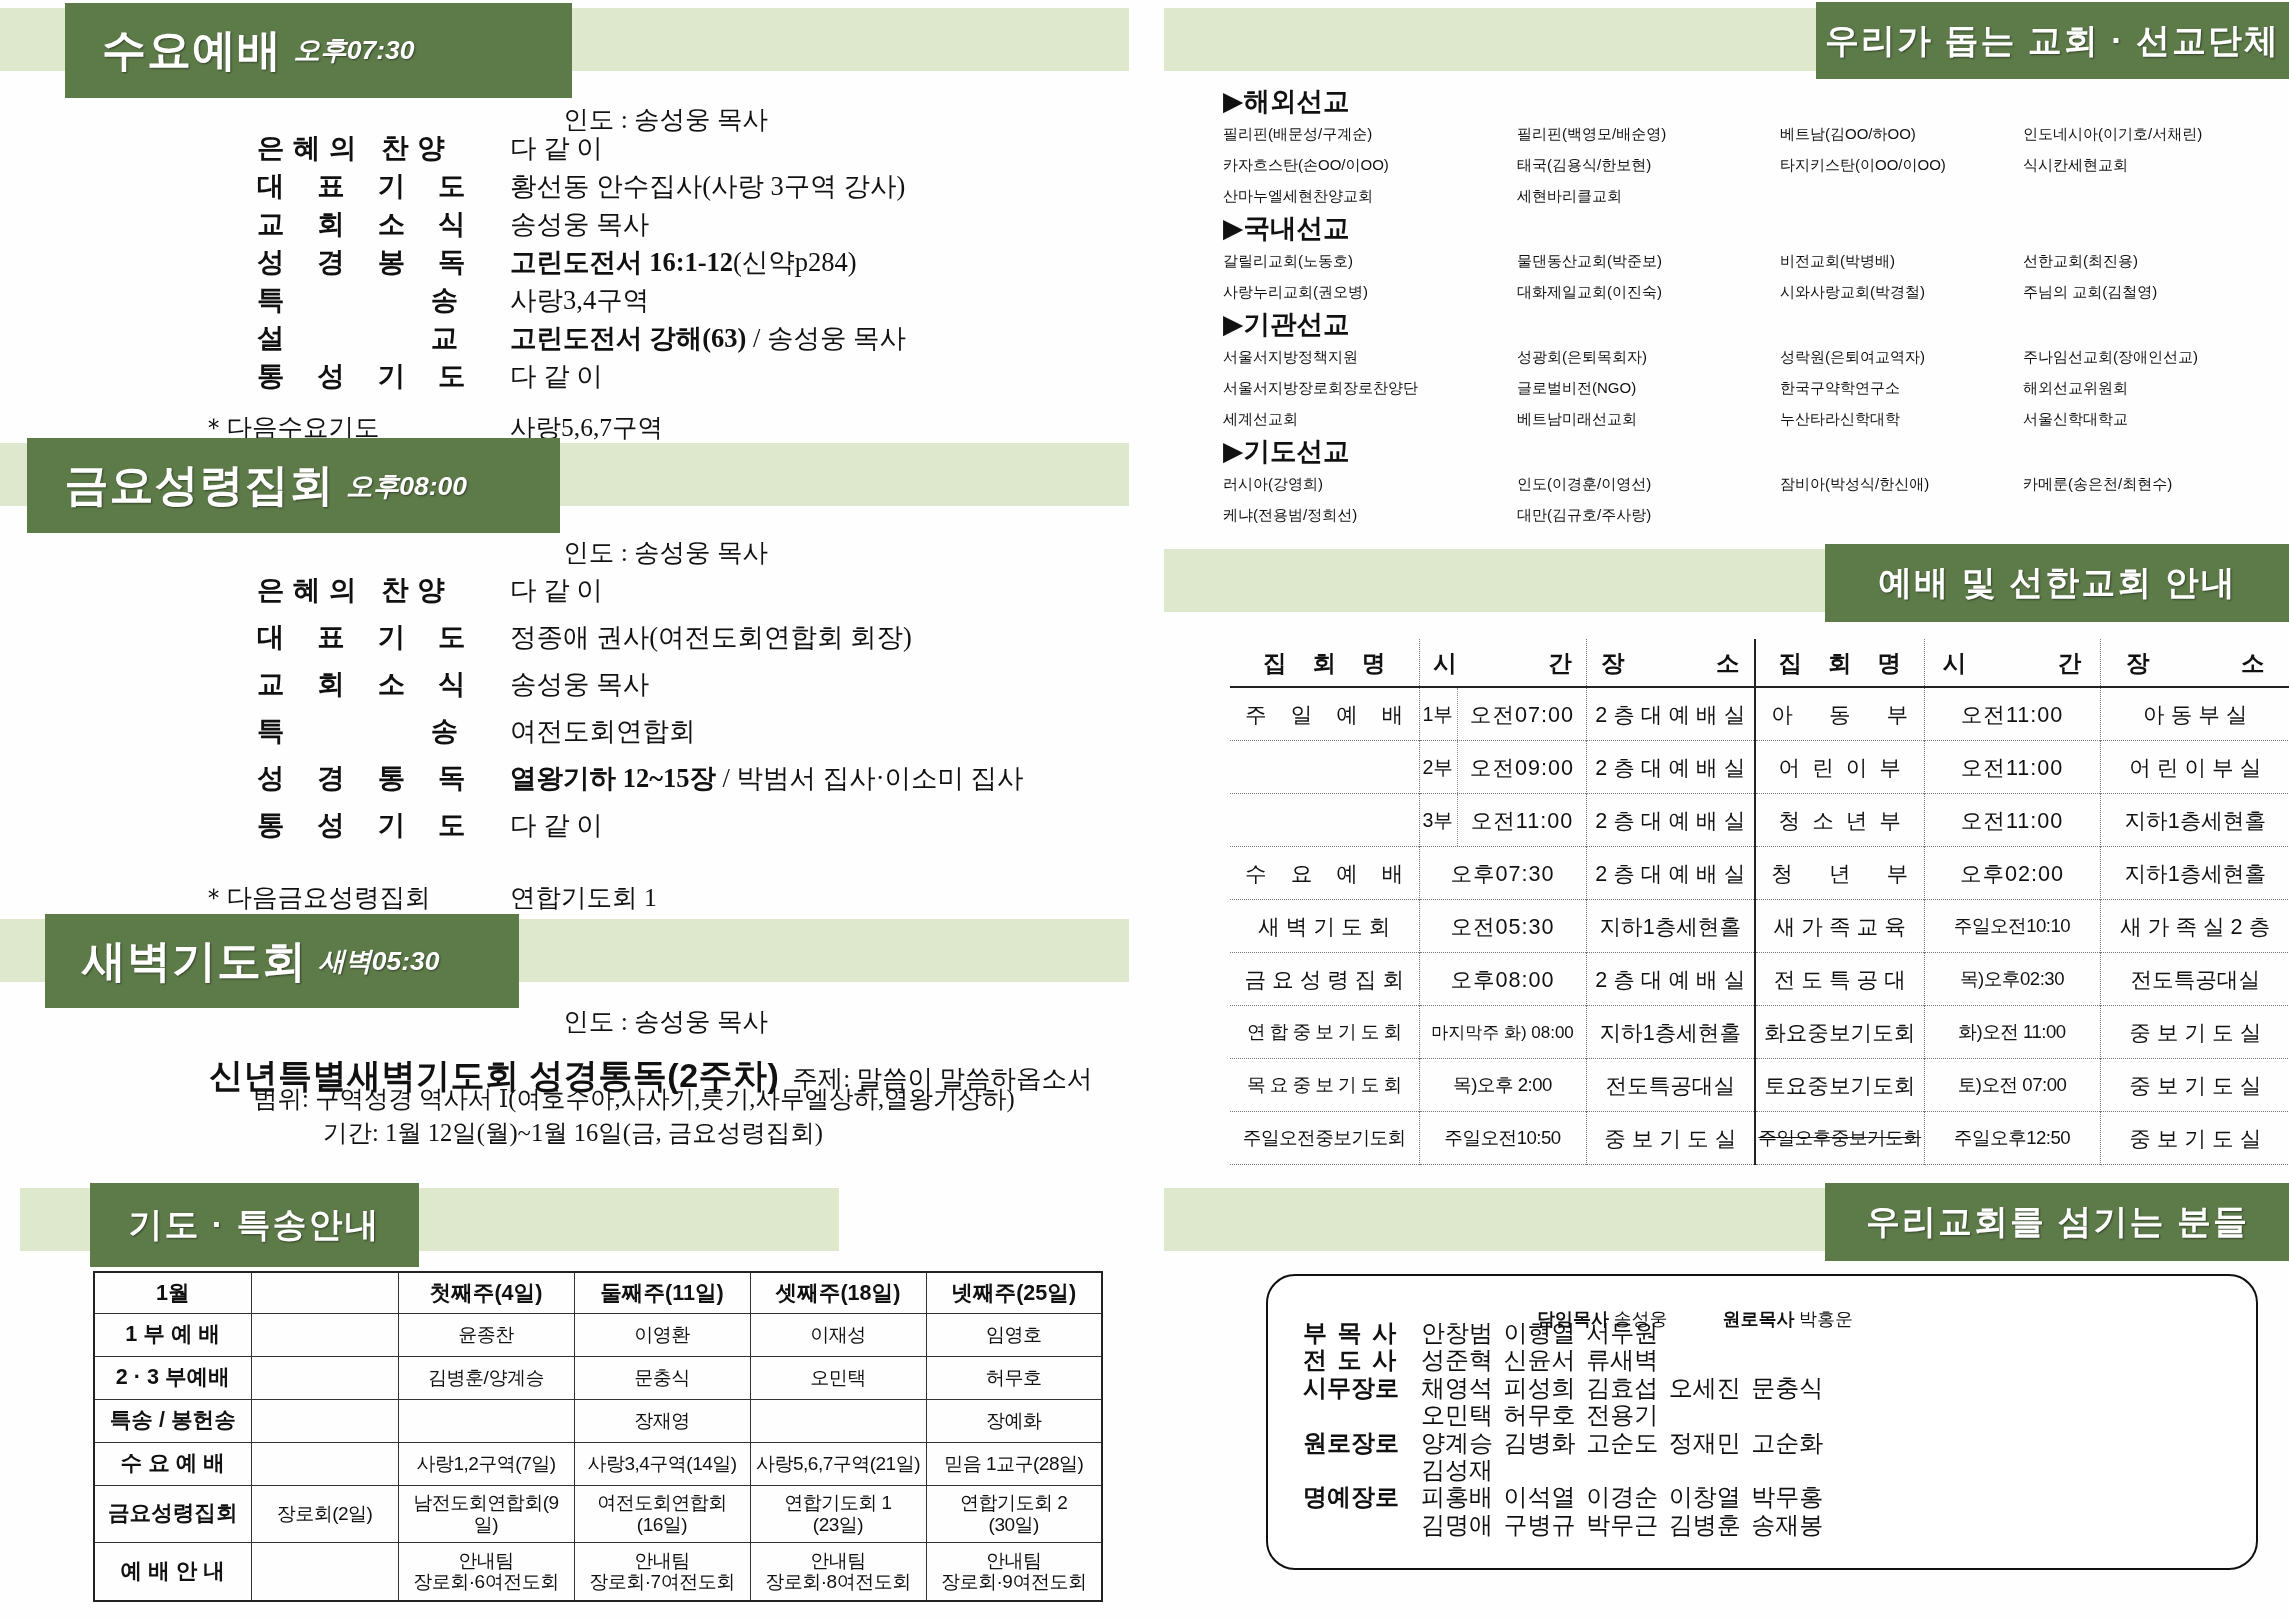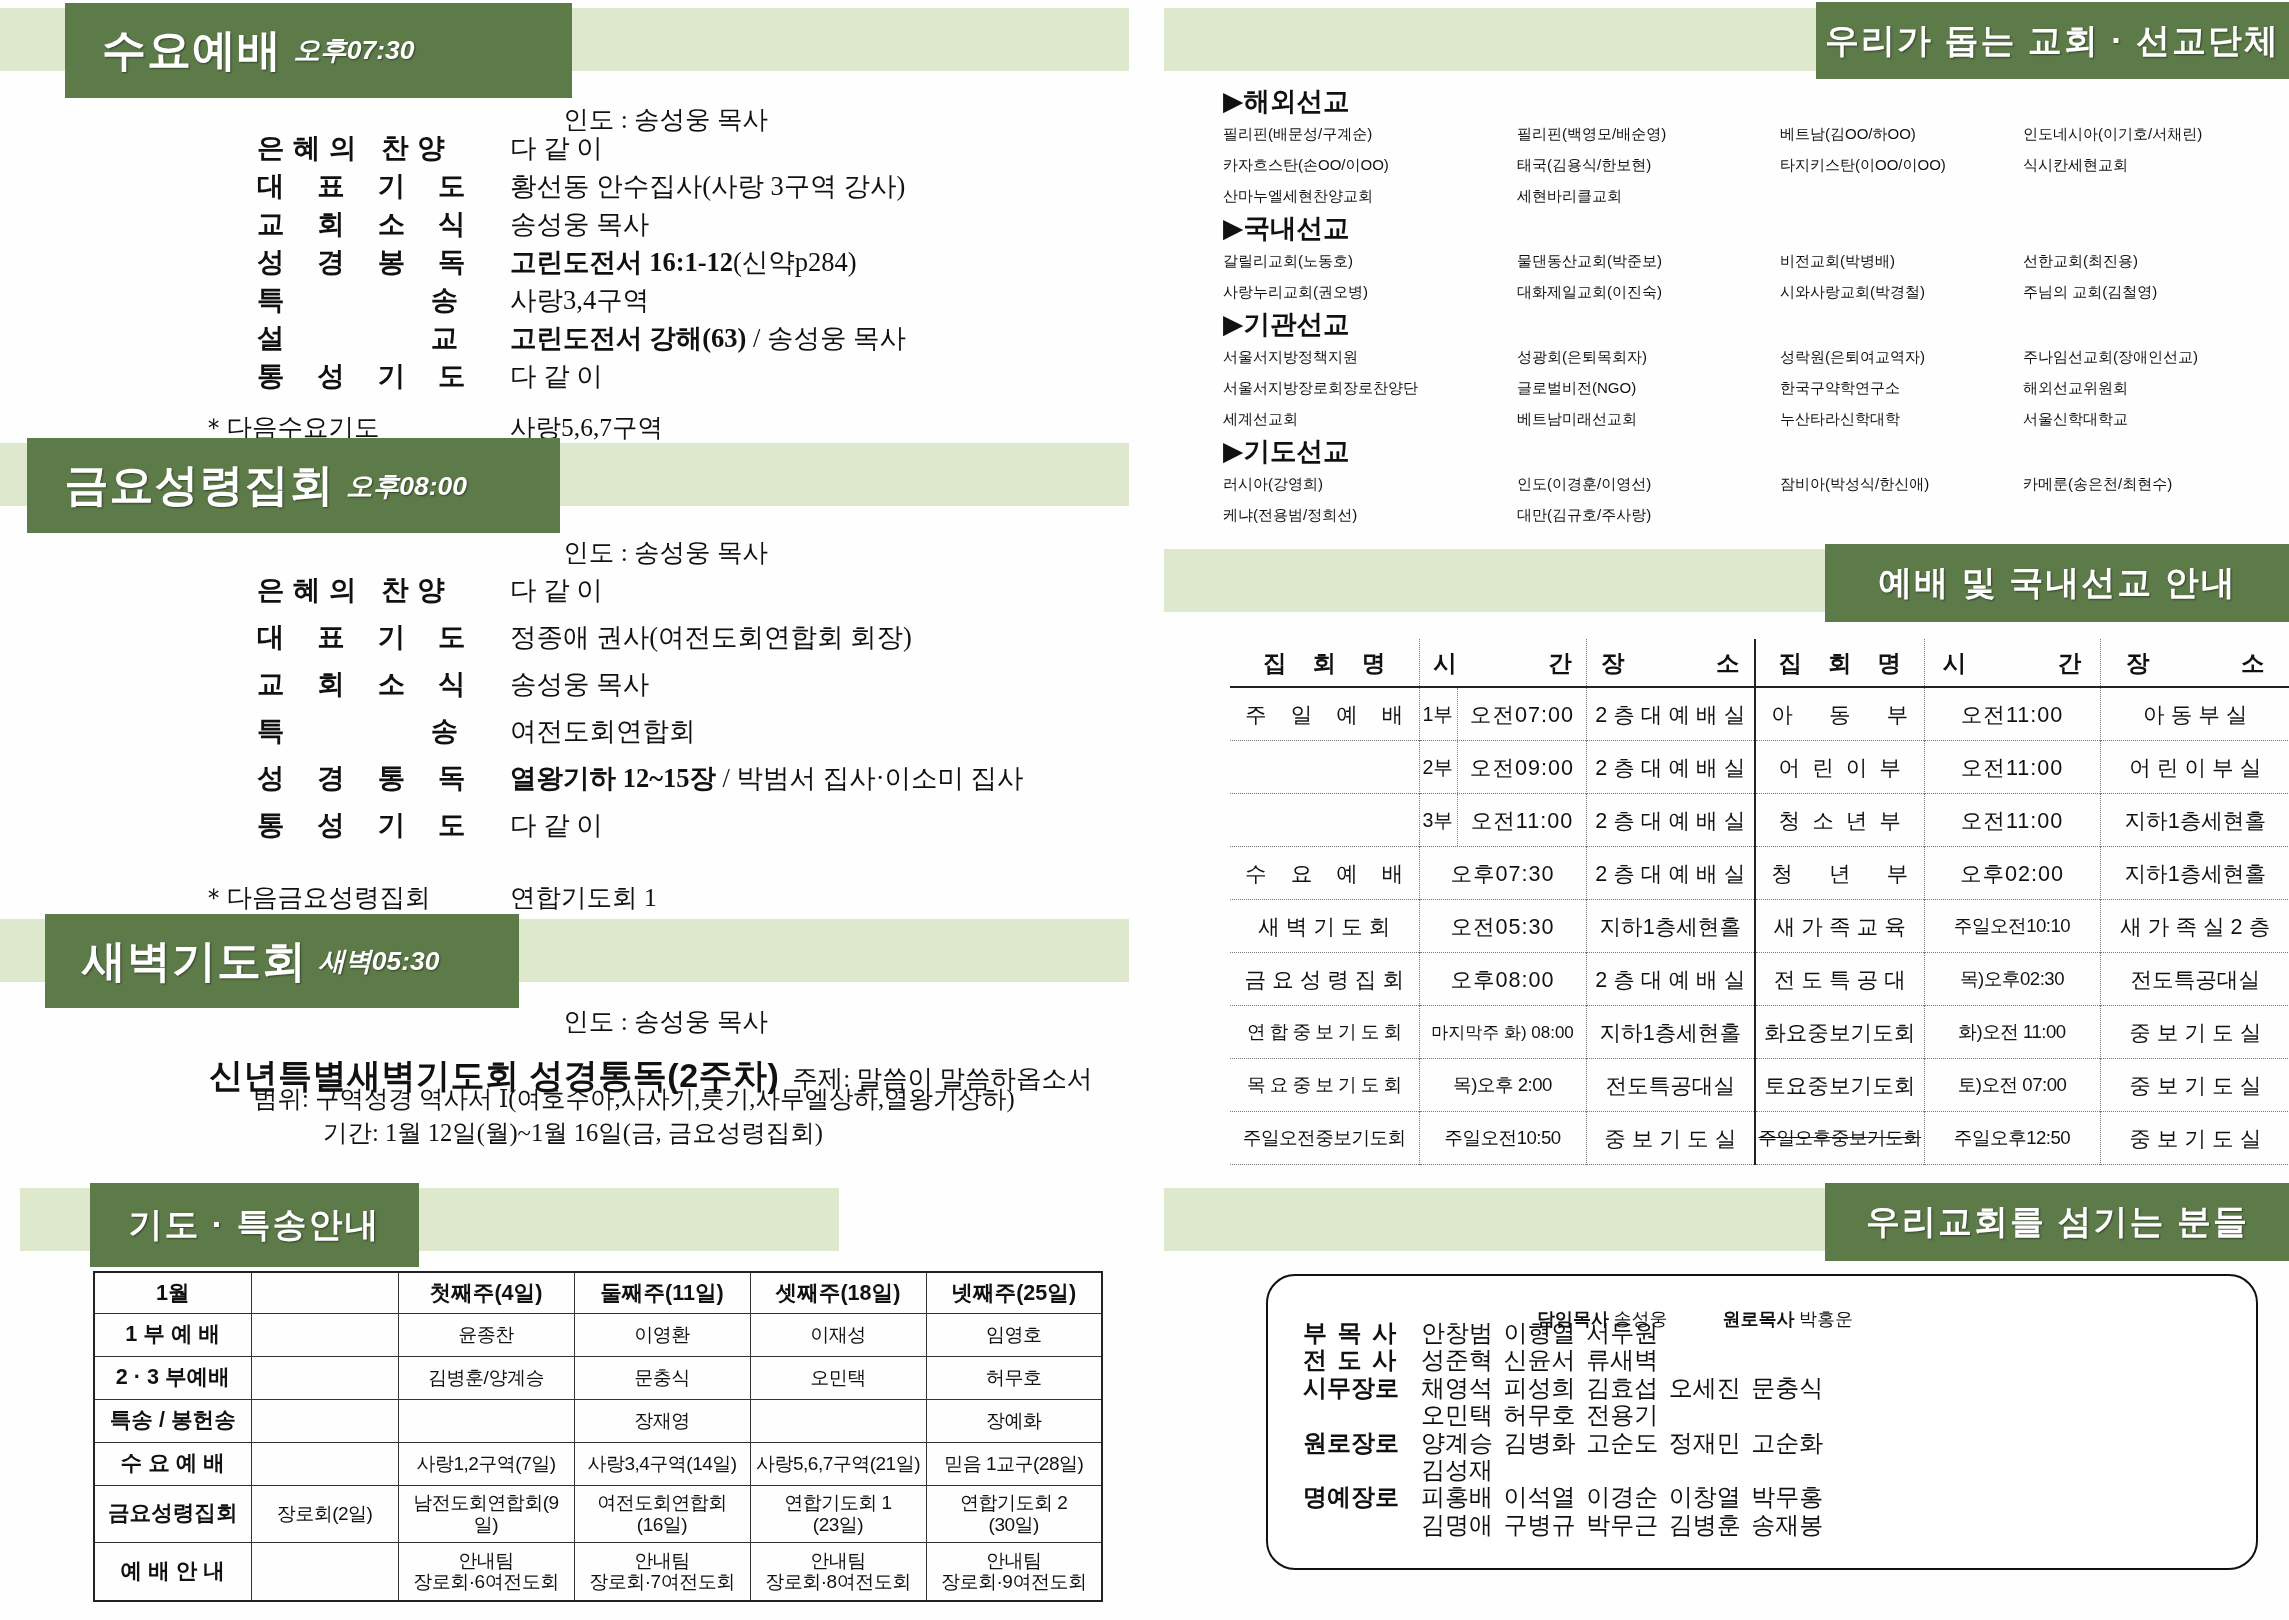--- a/index.html
+++ b/index.html
@@ -328,21 +328,21 @@
     <div class="mitem">카메룬(송은천/최현수)</div>
     <div class="mitem">케냐(전용범/정희선)</div>
     <div class="mitem">대만(김규호/주사랑)</div>
     <div class="mitem"></div>
     <div class="mitem"></div>
   </div>
 </div>
 
 <div class="band" style="left:1164px;top:549px;width:1125px;height:63px;"></div>
 <div class="hdrbox rsty" style="left:1825px;top:544px;width:465px;height:78px;">
-  <span class="t">예배 및 국내선교 안내</span>
+  <span class="t">예배 및 선한교회 안내</span>
 </div>
 <table class="sched">
   <colgroup>
       <col style="width:189px">
       <col style="width:167px">
       <col style="width:169px">
       <col style="width:169px">
       <col style="width:176px">
       <col style="width:190px">
     </colgroup>

